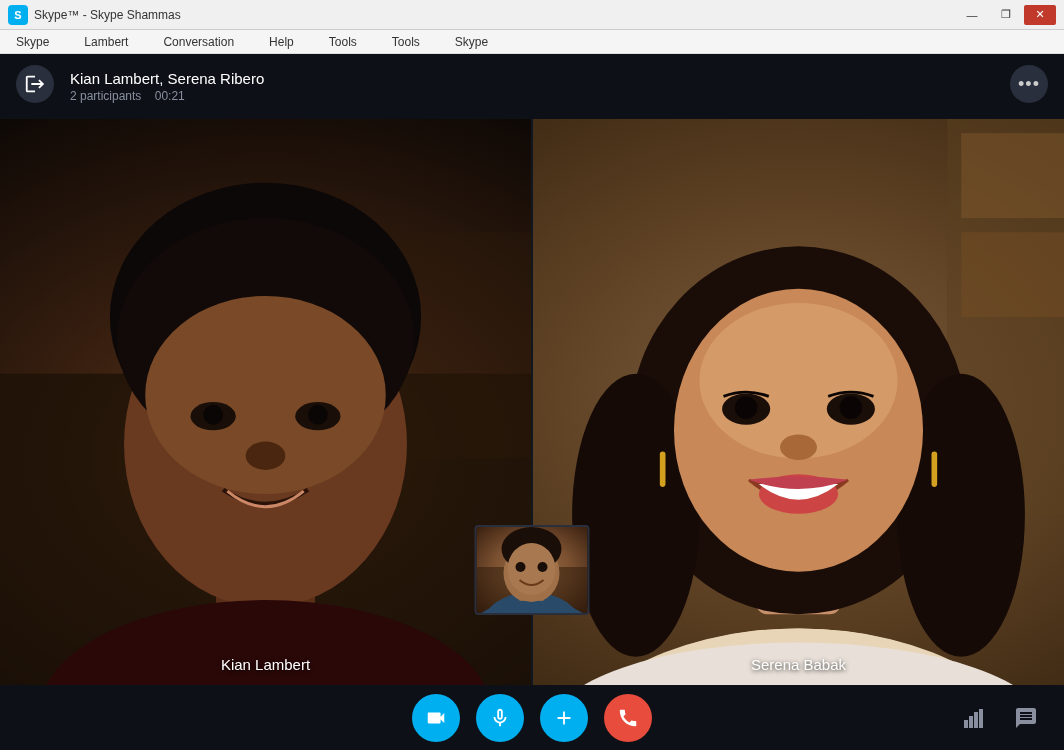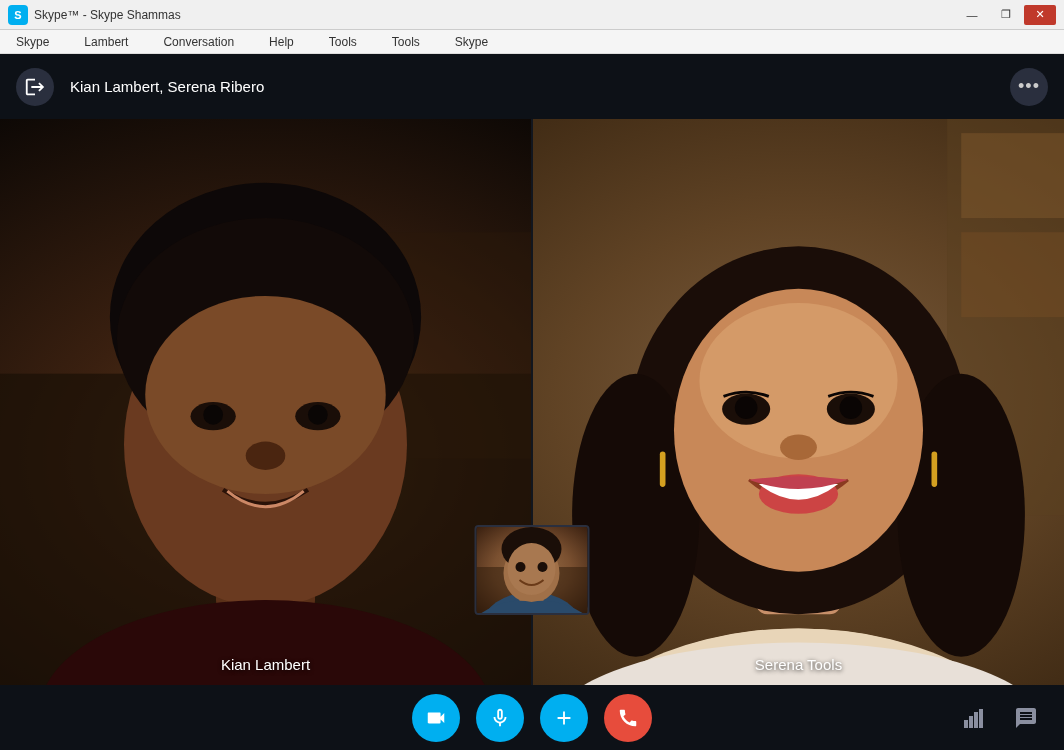--- a/index.html
+++ b/index.html
@@ -90,21 +90,21 @@
       flex-direction: column;
       position: relative;
     }
 
     
     #call-topbar {
       width: 100%;
       height: 65px;
       background: #0d1117;
       display: flex;
-      align-items: center;
+      align-items: flex-end;
       padding: 16px 16px;
       position: relative;
       z-index: 10;
     }
     #leave-btn {
       width: 38px;
       height: 38px;
       background: #2a2f3e;
       border-radius: 50%;
       display: flex;
@@ -282,20 +282,25 @@
 <div id="call-area">
 
   <div id="call-topbar">
     <div id="leave-btn">
       <svg class="icon-svg" viewBox="0 0 24 24">
         <path d="M17 7l-1.41 1.41L18.17 11H8v2h10.17l-2.58 2.58L17 17l5-5-5-5zM4 5h8V3H4c-1.1 0-2 .9-2 2v14c0 1.1.9 2 2 2h8v-2H4V5z"></path>
       </svg>
     </div>
     <div id="call-info">
       <div id="call-participants-name">Kian Lambert, Serena Ribero</div>
+      <div id="call-meta">
+        <span>2 participants</span>
+        &nbsp;&nbsp;
+        <span>00:21</span>
+      </div>
     </div>
     <div id="more-btn">
       <span>•••</span>
     </div>
   </div>
 
   <div id="video-grid">
     <div id="main-videos">
 
       <div class="video-panel">
@@ -402,21 +407,21 @@
             <path d="M237 258 Q265 280 293 258" fill="white"></path>
 
             <path d="M230 255 Q265 250 300 255 Q265 268 230 255" fill="#c04050"></path>
 
             <rect x="167" y="235" width="4" height="25" fill="#d4a020" rx="2"></rect>
             <rect x="359" y="235" width="4" height="25" fill="#d4a020" rx="2"></rect>
 
             <ellipse cx="265" cy="430" rx="175" ry="60" fill="#e8e0d8"></ellipse>
           </svg>
         </div>
-        <div class="video-label">Serena Tools</div>
+        <div class="video-label">Serena Babak</div>
       </div>
     </div>
 
     <div id="self-view-container">
       <div id="self-view">
         <svg width="111" height="86" viewBox="0 0 111 86">
           <defs>
             <radialGradient id="selfbg" cx="50%" cy="50%" r="70%">
               <stop offset="0%" stop-color="#9a7048"></stop>
               <stop offset="50%" stop-color="#7a5030"></stop>

